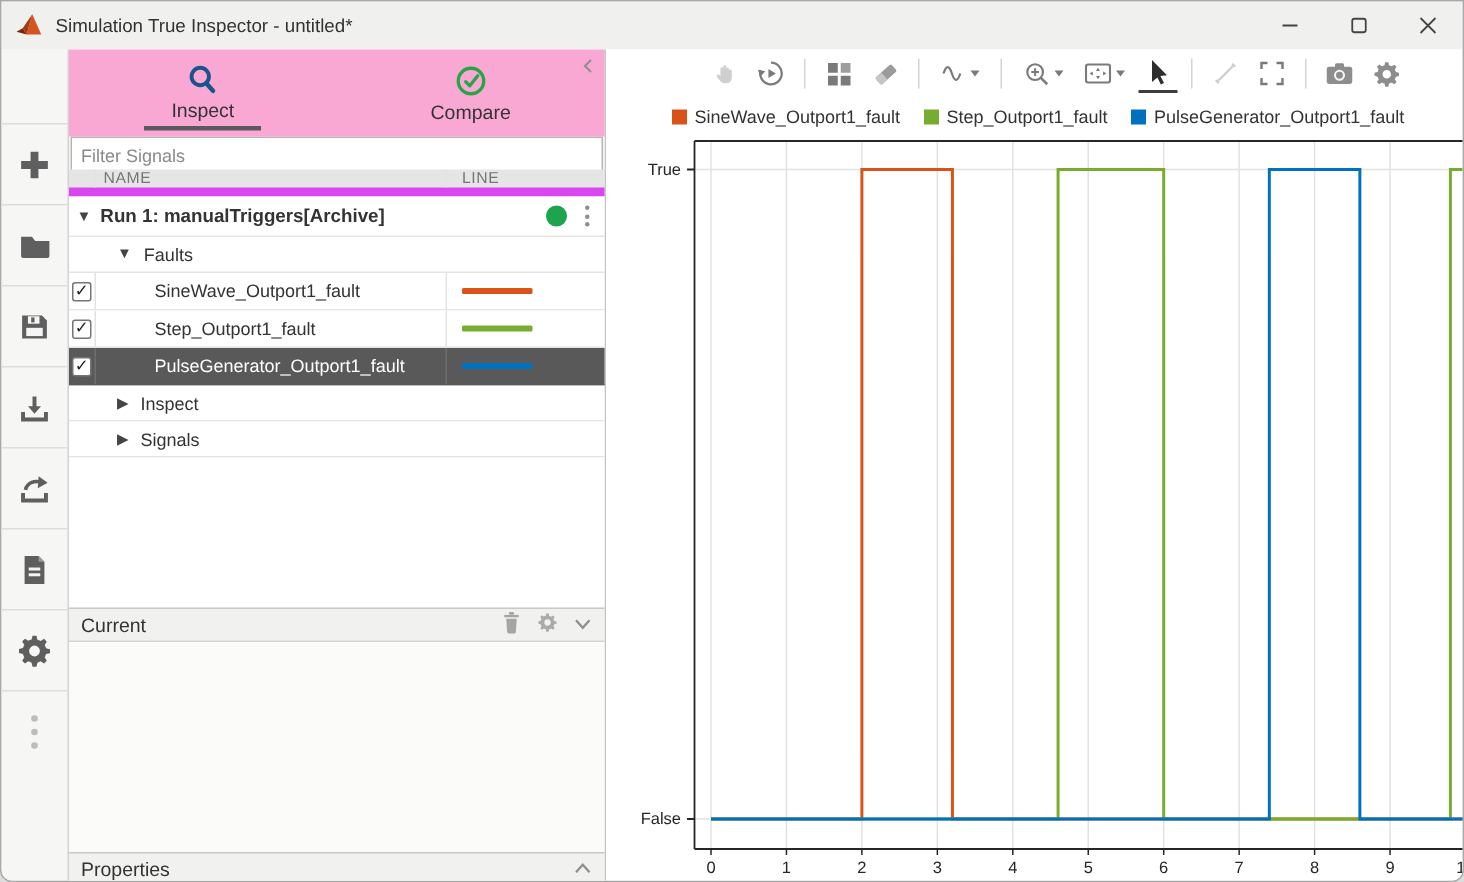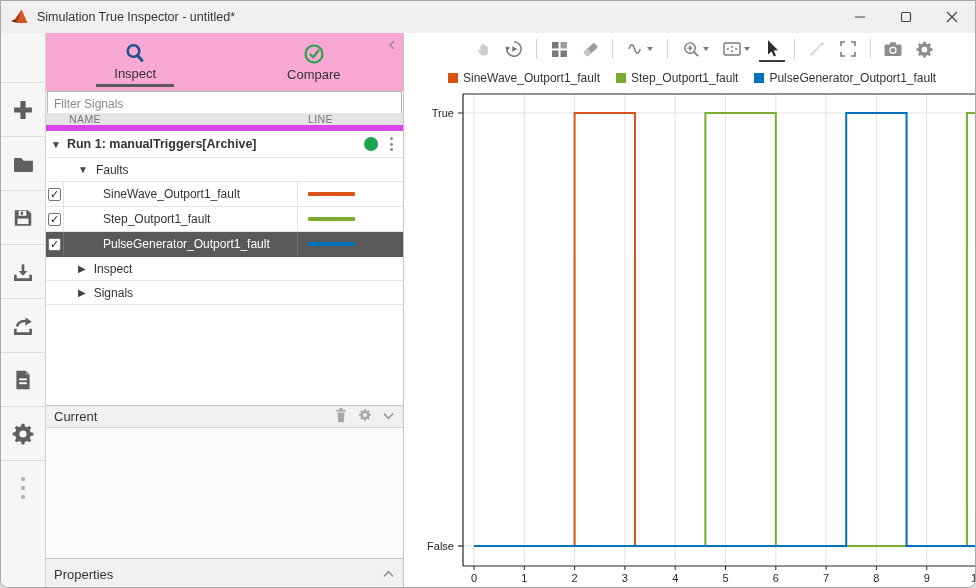--- a/index.html
+++ b/index.html
@@ -68,21 +68,21 @@
   .row-signal.selected .check-cell, .row-signal.selected .line-cell { border-color:#6e6e6e; }
 
   .twisty { font-size:10px; color:#444; }
 
   .tree-spacer { height:100px; background:#fff; }
   .archive-bar { height:23px; background:#f1f1ef; border-top:1px solid #c9c9c7; border-bottom:1px solid #d6d6d4;
                  display:flex; align-items:center; font-size:13px; color:#333; padding:0 8px; }
   .archive-bar .bar-label { flex:1; }
   .bar-icons { display:flex; align-items:center; gap:10px; }
   .archive-space { flex:1; background:#fbfbfa; }
-  .props-bar { height:31px; background:#f1f1ef; border-top:1px solid #c9c9c7; display:flex; align-items:center;
+  .props-bar { height:21px; background:#f1f1ef; border-top:1px solid #c9c9c7; display:flex; align-items:center;
                font-size:13px; color:#333; padding:0 8px; }
   .props-bar .bar-label { flex:1; }
 
   
   .right-panel { flex:1; background:#fff; display:flex; flex-direction:column; }
   .plot-toolbar { height:32px; display:flex; align-items:center; padding-left:66px; gap:5px; }
   .tool-btn { width:26px; height:26px; display:flex; align-items:center; justify-content:center; border-radius:3px; }
   .tool-btn.with-caret { width:36px; gap:2px; }
   .tool-btn.active { border-bottom:2px solid #3d3d3d; border-radius:0; }
   .tool-sep { width:1px; height:20px; background:#d4d4d4; margin:0 4px; }

